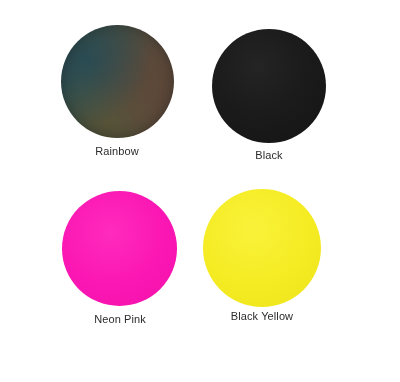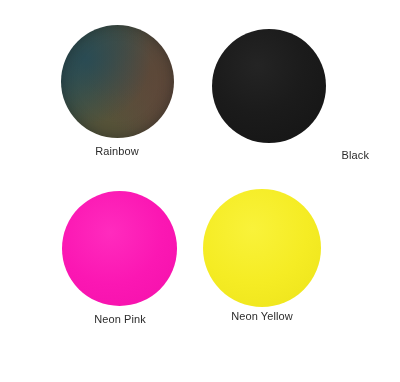--- a/index.html
+++ b/index.html
@@ -75,21 +75,21 @@
   
   #swatch-black { left: 200px; top: 0px; width: 200px; height: 191px; }
   #disc-black {
     left: 12px;
     top: 29px;
     width: 114px;
     height: 114px;
     background:
       radial-gradient(circle at 40% 32%, #242424 0%, #1b1b1b 45%, #141414 100%);
   }
-  #label-black { left: -31px; top: 149px; text-align: right; }
+  #label-black { left: -31px; top: 149px; }
 
   
   #swatch-neon-pink { left: 4px; top: 191px; width: 200px; height: 191px; }
   #disc-neon-pink {
     left: 58px;
     top: 0px;
     width: 115px;
     height: 115px;
     background:
       radial-gradient(circle at 42% 36%, #ff2bbe 0%, #fb17b3 52%, #f410ab 100%);
@@ -123,16 +123,16 @@
     <div class="swatch-label" id="label-black">Black</div>
   </div>
 
   <div class="swatch" id="swatch-neon-pink">
     <div class="swatch-disc" id="disc-neon-pink"></div>
     <div class="swatch-label" id="label-neon-pink">Neon Pink</div>
   </div>
 
   <div class="swatch" id="swatch-neon-yellow">
     <div class="swatch-disc" id="disc-neon-yellow"></div>
-    <div class="swatch-label" id="label-neon-yellow">Neon Yellow</div>
+    <div class="swatch-label" id="label-neon-yellow">Black Yellow</div>
   </div>
 
 </div>
 
 </body></html>

